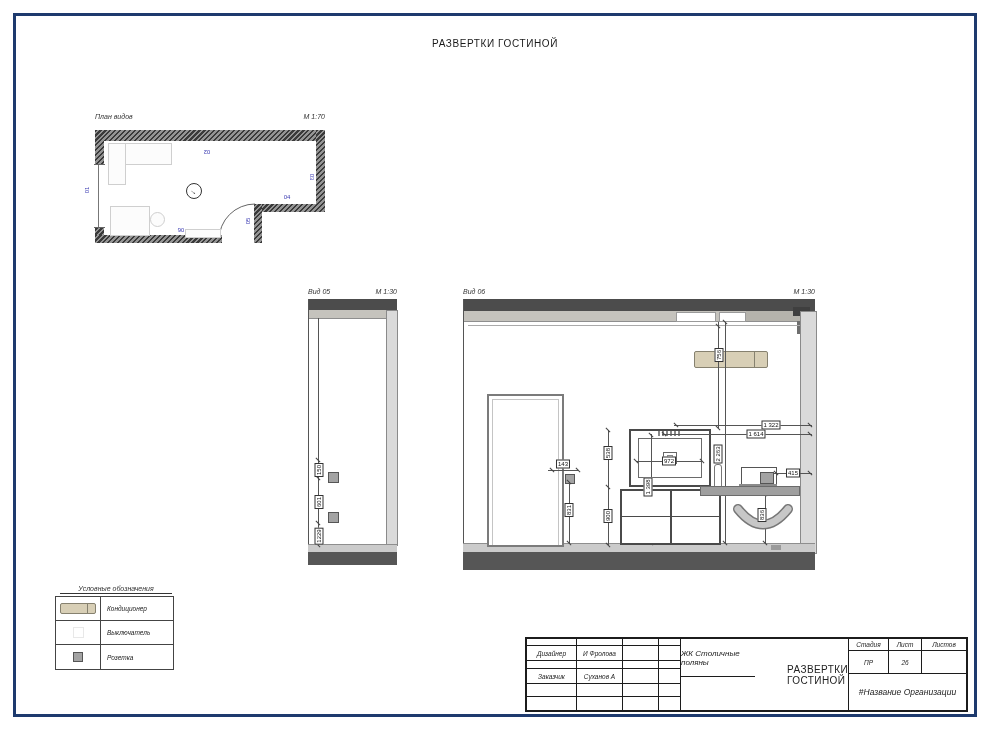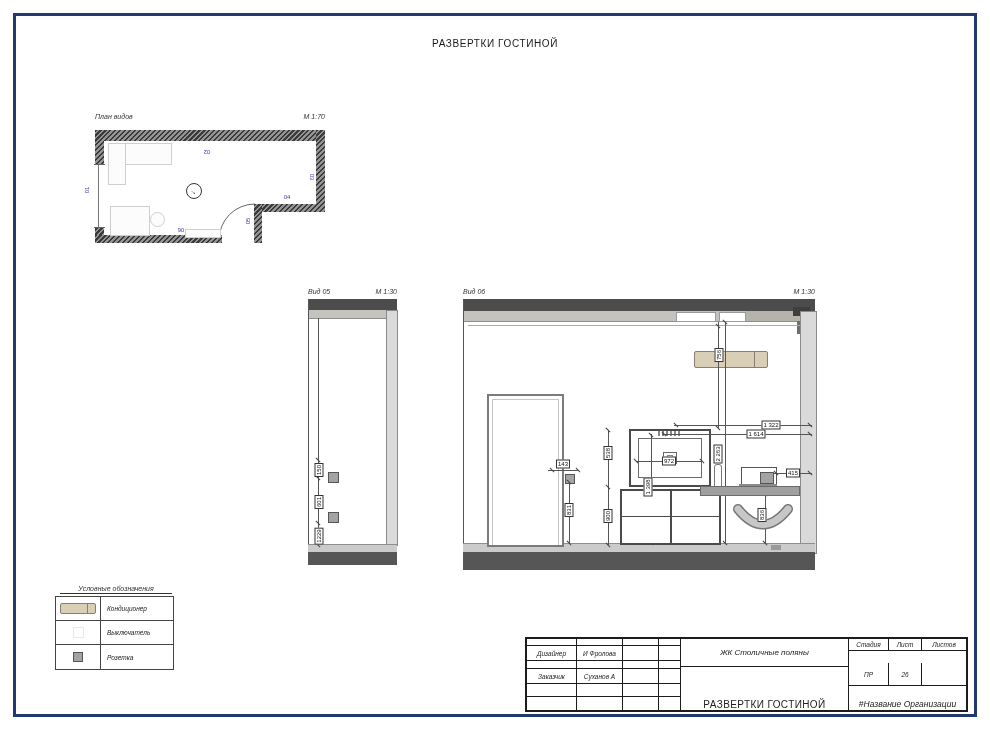--- a/index.html
+++ b/index.html
@@ -35,26 +35,26 @@
   .lg-cell:nth-last-child(-n+2){border-bottom:none;}
   .lg-label{font-size:6.5px;font-style:italic;padding-left:6px;color:#222;}
   .tb{position:absolute;left:525px;top:637px;width:443px;height:75px;
       border:2px solid #1c1c1c;display:flex;box-sizing:border-box;background:#fff;font-style:italic;}
   .tb *{box-sizing:border-box;}
   .tb-left{width:154px;display:grid;grid-template-columns:50px 46px 36px 22px;
       grid-template-rows:7px 15px 8px 15px 13px auto;}
   .tb-left div{border-right:1px solid #1c1c1c;border-bottom:1px solid #1c1c1c;
       font-size:6.5px;display:flex;align-items:center;justify-content:center;overflow:hidden;}
   .tb-left div:nth-child(6n){}
-  .tb-center{width:168px;display:flex;flex-direction:column;border-right:1px solid #1c1c1c;gap:32px;}
+  .tb-center{width:168px;display:flex;flex-direction:row;border-right:1px solid #1c1c1c;gap:32px;}
   .tb-proj{height:38px;border-bottom:1px solid #1c1c1c;display:flex;align-items:center;
       justify-content:center;font-size:8px;}
   .tb-title{flex:1;display:flex;align-items:center;justify-content:center;
       font-size:10px;font-style:normal;letter-spacing:.4px;}
-  .tb-right{flex:1;display:flex;flex-direction:column;gap:12px;}
+  .tb-right{flex:1;display:flex;flex-direction:column;}
   .tb-rhead,.tb-rval{display:flex;}
   .tb-rhead div,.tb-rval div{border-right:1px solid #1c1c1c;border-bottom:1px solid #1c1c1c;
       display:flex;align-items:center;justify-content:center;font-size:6.5px;}
   .tb-rhead div:last-child,.tb-rval div:last-child{border-right:none;}
   .tb-rhead{height:12px;}
   .tb-rval{height:23px;}
   .c1{width:40px;}.c2{width:33px;}.c3{flex:1;}
   .tb-org{flex:1;display:flex;align-items:center;justify-content:center;font-size:8.5px;}
   .circle-marker{position:absolute;width:14px;height:14px;border:1px solid #333;border-radius:50%;
       background:#fff;display:flex;align-items:center;justify-content:center;font-size:8px;color:#333;}

